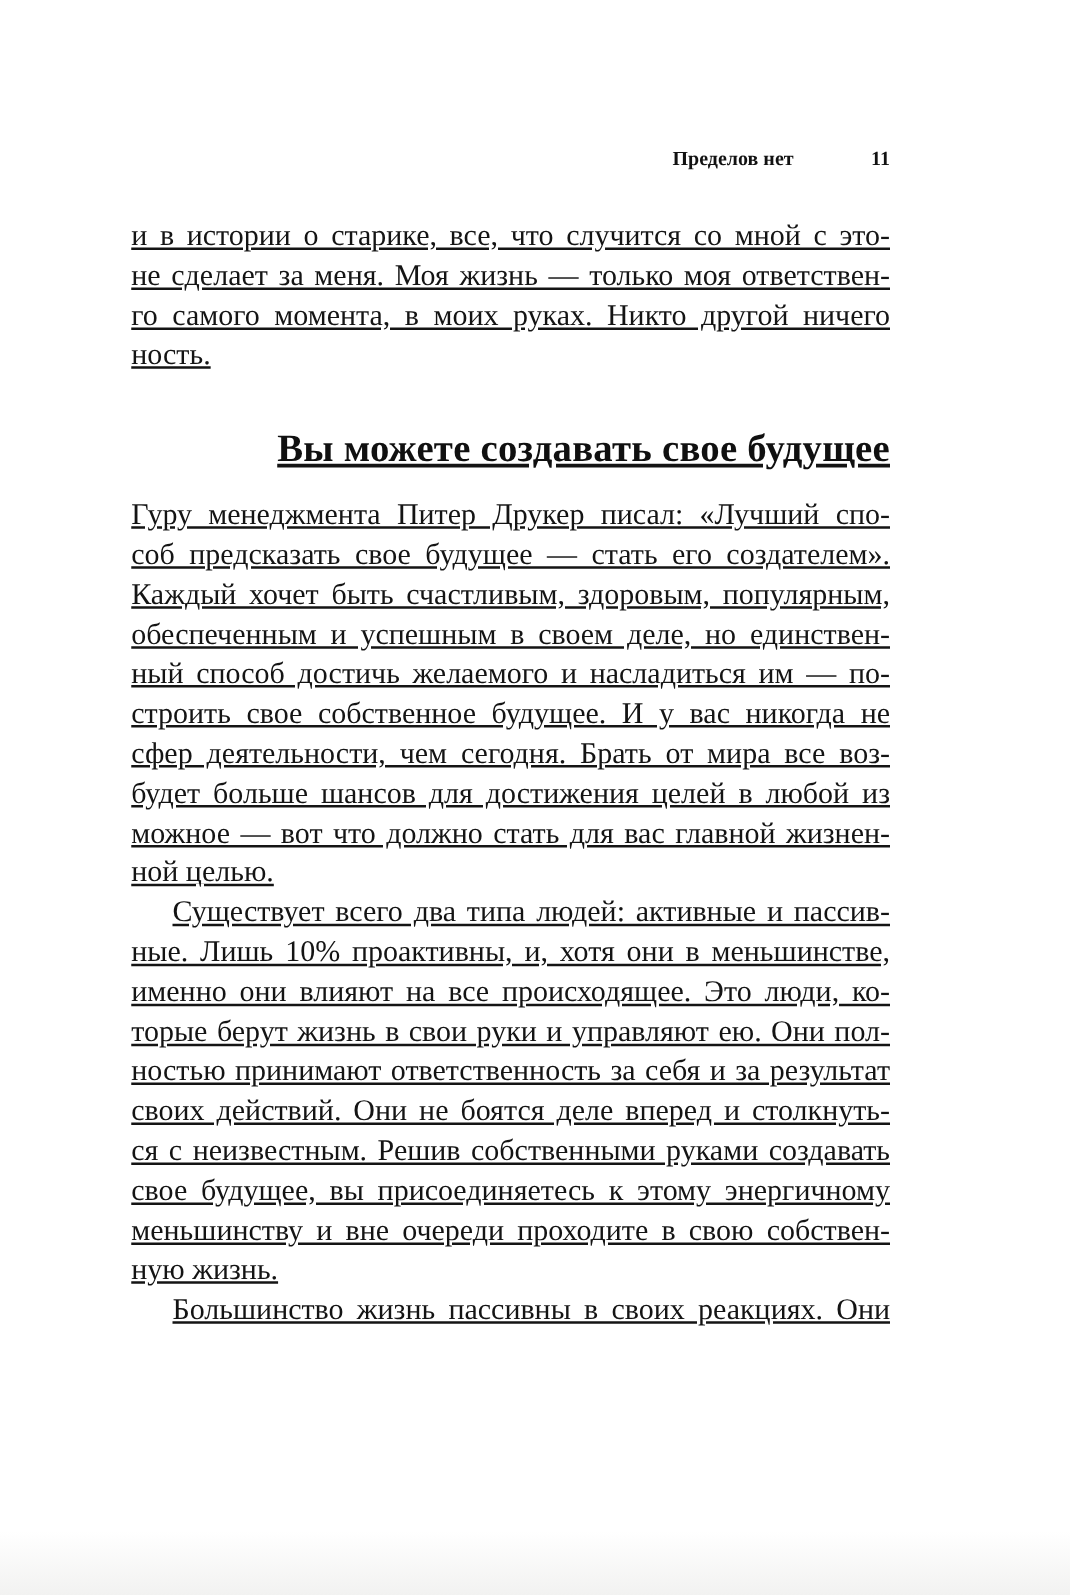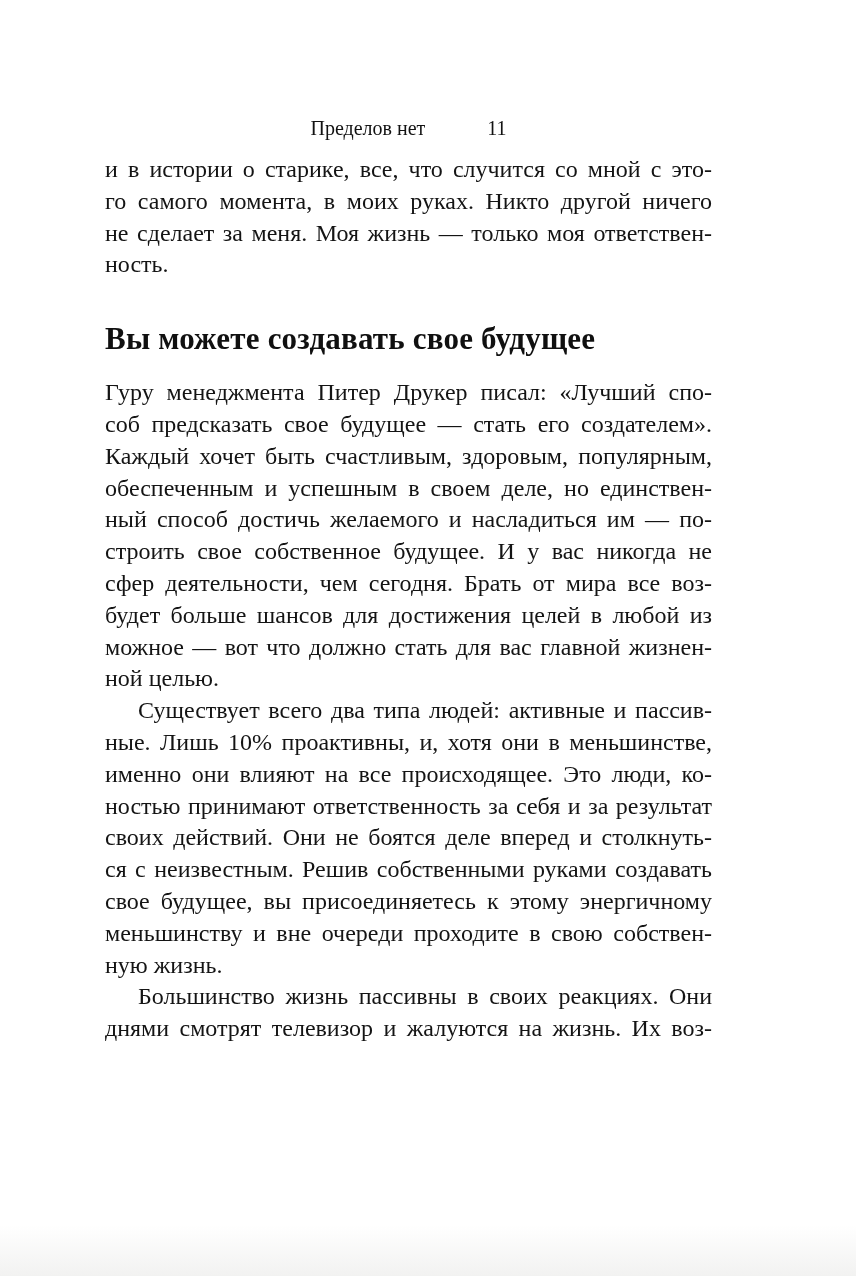--- a/index.html
+++ b/index.html
@@ -19,38 +19,39 @@
     position: absolute;
     inset: 0;
     background: linear-gradient(to bottom, #ffffff 0%, #ffffff 96%, #f2f2f1 100%);
   }
   .running-header {
     position: absolute;
     left: 105px;
     top: 114px;
     width: 607px;
     display: flex;
-    justify-content: center;
+    justify-content: flex-end;
     align-items: baseline;
-    font-weight: normal;
-    font-size: 20px;
+    font-weight: bold;
+    font-size: 16px;
     line-height: 28px;
     color: #121212;
   }
   .running-header .rh-title {
     margin-right: 62px;
   }
   .text-block {
     position: absolute;
     left: 105px;
-    top: 154px;
+    top: 174px;
     width: 607px;
     font-size: 24px;
     line-height: 31.8px;
     color: #141414;
+    text-decoration: underline;
   }
   .line {
     text-align: justify;
     text-align-last: justify;
     white-space: nowrap; 
   }
   .line.jline {
     white-space: normal;
   }
   .line.endline {
@@ -58,41 +59,41 @@
     text-align-last: left;
   }
   .line.indent {
     text-indent: 33px;
   }
   .section-heading {
     font-size: 31px;
     font-weight: bold;
     line-height: 42px;
     margin: 37px 0 17px 0;
-    text-align: left;
+    text-align: right;
     color: #101010;
     letter-spacing: 0.2px;
   }
 </style>
 </head>
 <body>
 
 <div class="page">
 
   <div class="running-header">
     <span class="rh-title">Пределов нет</span>
     <span class="rh-page">11</span>
   </div>
 
   <div class="text-block">
 
     <div>
       <div class="line jline">и в истории о старике, все, что случится со мной с это-</div>
+      <div class="line jline">не сделает за меня. Моя жизнь — только моя ответствен-</div>
       <div class="line jline">го самого момента, в моих руках. Никто другой ничего</div>
-      <div class="line jline">не сделает за меня. Моя жизнь — только моя ответствен-</div>
       <div class="line endline">ность.</div>
     </div>
 
     <div class="section-heading">Вы можете создавать свое будущее</div>
 
     <div>
       <div class="line jline">Гуру менеджмента Питер Друкер писал: «Лучший спо-</div>
       <div class="line jline">соб предсказать свое будущее — стать его создателем».</div>
       <div class="line jline">Каждый хочет быть счастливым, здоровым, популярным,</div>
       <div class="line jline">обеспеченным и успешным в своем деле, но единствен-</div>
@@ -101,27 +102,27 @@
       <div class="line jline">сфер деятельности, чем сегодня. Брать от мира все воз-</div>
       <div class="line jline">будет больше шансов для достижения целей в любой из</div>
       <div class="line jline">можное — вот что должно стать для вас главной жизнен-</div>
       <div class="line endline">ной целью.</div>
     </div>
 
     <div>
       <div class="line jline indent">Существует всего два типа людей: активные и пассив-</div>
       <div class="line jline">ные. Лишь 10% проактивны, и, хотя они в меньшинстве,</div>
       <div class="line jline">именно они влияют на все происходящее. Это люди, ко-</div>
+      <div class="line jline">торые берут жизнь в свои руки и управляют ею. Они пол-</div>
       <div class="line jline">ностью принимают ответственность за себя и за результат</div>
       <div class="line jline">своих действий. Они не боятся деле вперед и столкнуть-</div>
       <div class="line jline">ся с неизвестным. Решив собственными руками создавать</div>
       <div class="line jline">свое будущее, вы присоединяетесь к этому энергичному</div>
       <div class="line jline">меньшинству и вне очереди проходите в свою собствен-</div>
       <div class="line endline">ную жизнь.</div>
     </div>
 
     <div>
       <div class="line jline indent">Большинство жизнь пассивны в своих реакциях. Они</div>
-      <div class="line jline">днями смотрят телевизор и жалуются на жизнь. Их воз-</div>
     </div>
 
   </div>
 </div>
 
 </body></html>

